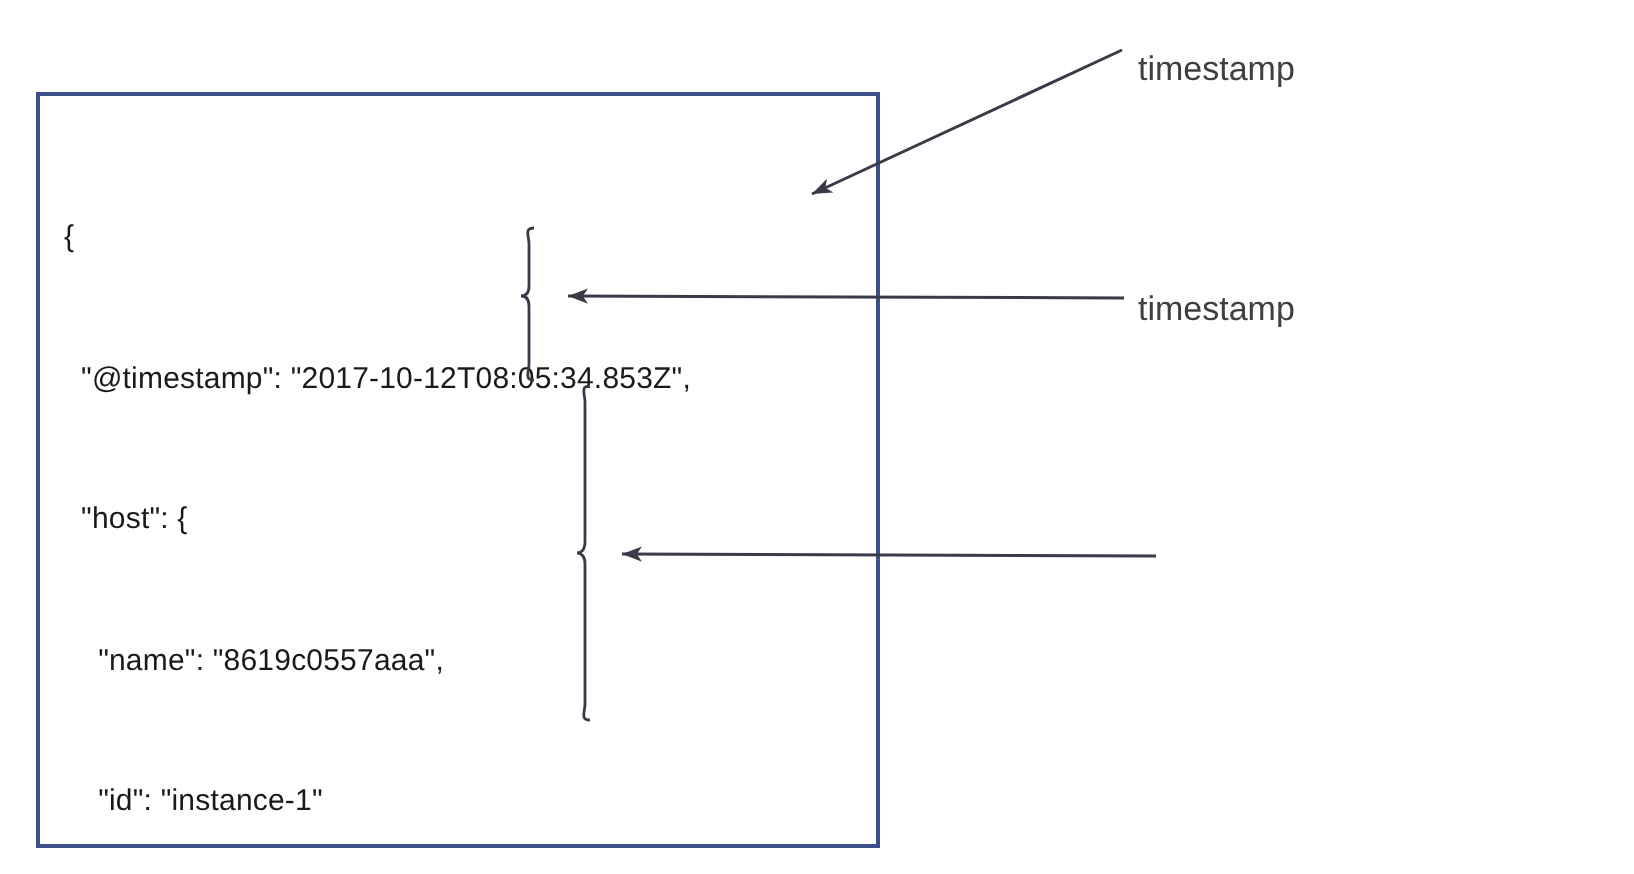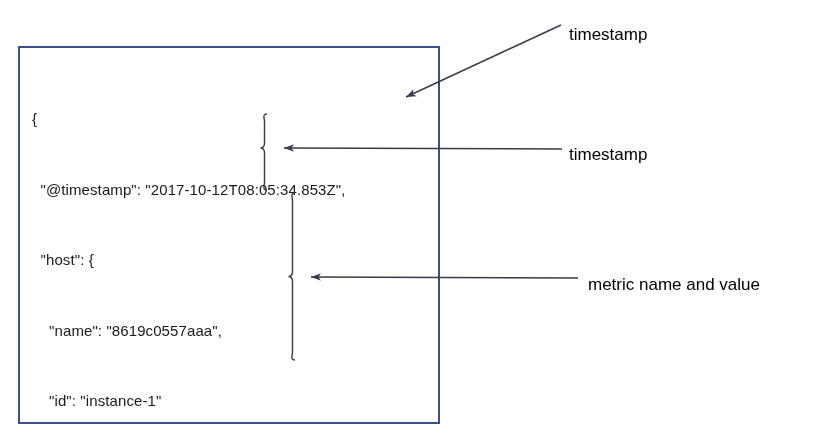--- a/index.html
+++ b/index.html
@@ -42,21 +42,21 @@
   .json-line {
     white-space: pre;
     height: 23.5px;
   }
 
   
   .annot-label {
     position: absolute;
     font-family: "Liberation Sans", sans-serif;
     font-size: 17px;
-    color: #000000;
+    color: #404040;
     white-space: nowrap;
   }
   #label-timestamp { left: 569px; top: 25px; }
   #label-dimensions { left: 569px; top: 145px; }
   #label-metric { left: 588px; top: 275px; }
 
   
   #overlay {
     position: absolute;
     left: 0;
@@ -128,15 +128,14 @@
 
     <g>
       <line x1="578" y1="278" x2="311" y2="277" stroke="#3a3a4a" stroke-width="1.5" marker-end="url(#arrowhead)"></line>
     </g>
   </svg>
 
   <div class="annot-label" id="label-timestamp">timestamp</div>
 
   <div class="annot-label" id="label-dimensions">timestamp</div>
 
-  <div class="annot-label" id="label-metric">metric name and value</div>
 
 </div>
 
 </body></html>

